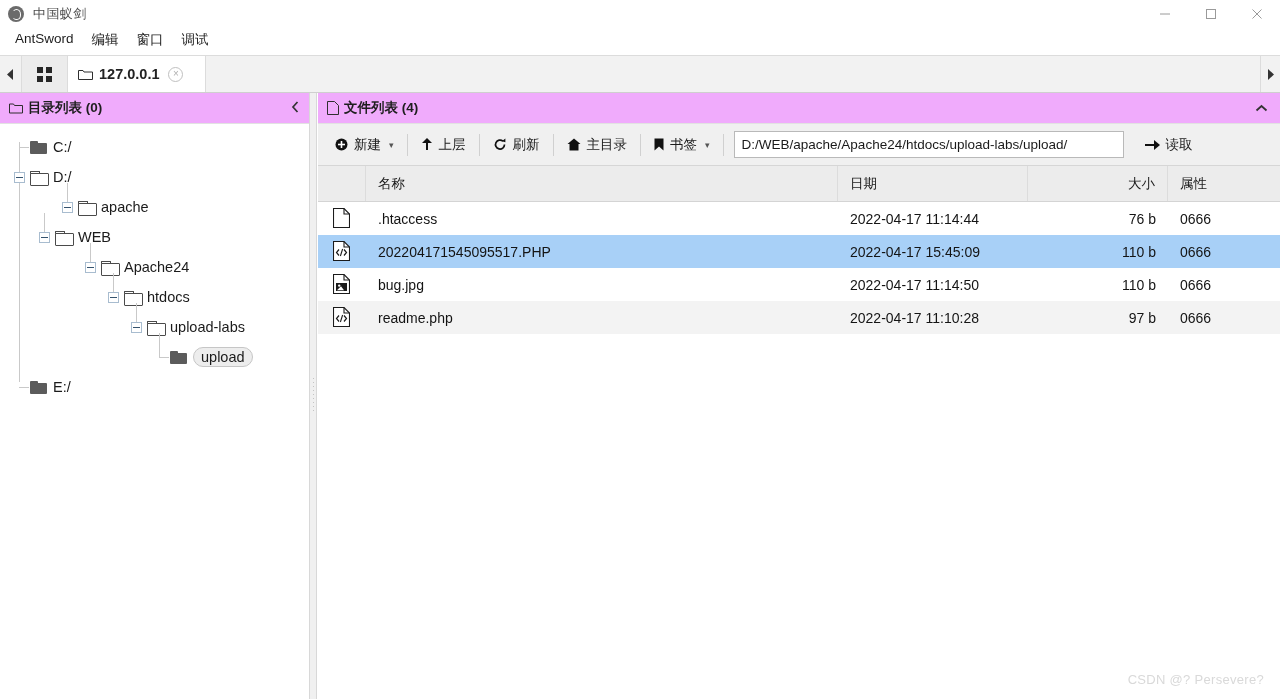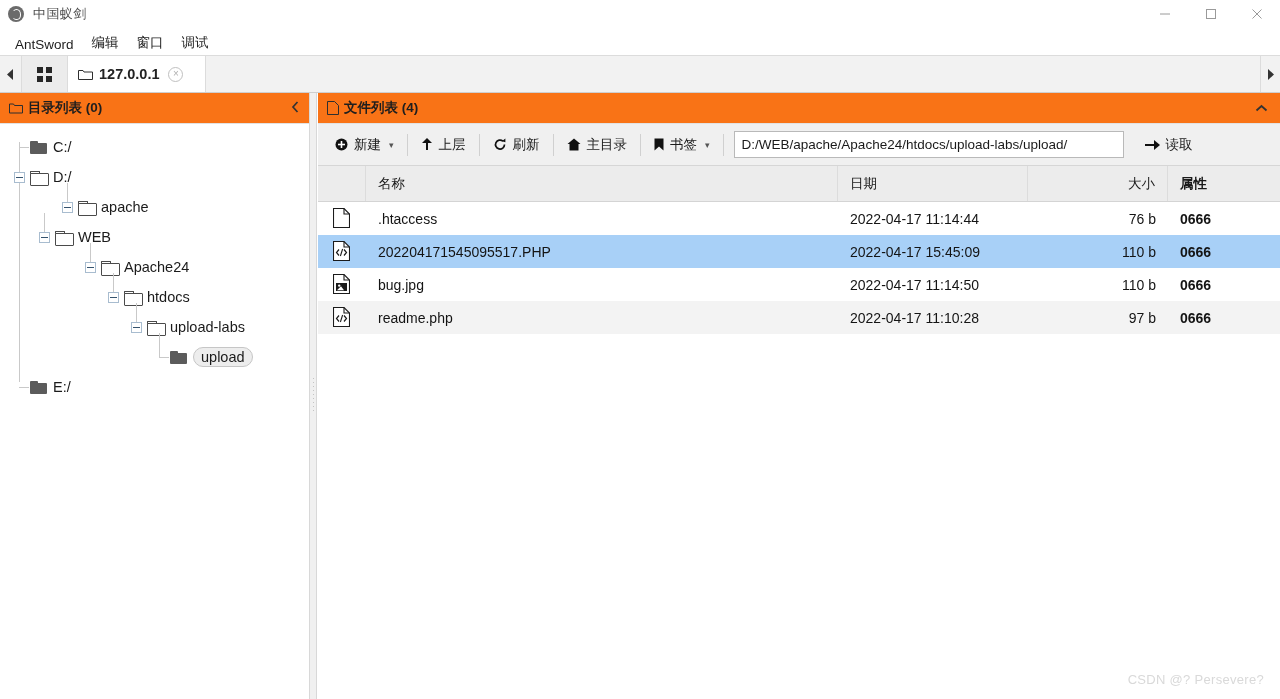--- a/index.html
+++ b/index.html
@@ -33,21 +33,21 @@
   .win-controls { margin-left: auto; display: flex; height: 28px; }
   .win-btn {
     width: 46px; height: 28px; display: flex; align-items: center; justify-content: center;
     color: #9a9a9a;
   }
   .win-btn svg { display:block; }
 
   
   .menubar {
     position: absolute; top: 28px; left: 0; width: 1280px; height: 27px;
-    background: #ffffff; display: flex; align-items: flex-end; padding-left: 6px;
+    background: #ffffff; display: flex; align-items: flex-start; padding-left: 6px;
   }
   .menu-item {
     font-size: 13.5px; color: #1c1c1c; padding: 3px 9px; white-space: nowrap;
   }
 
   
   .tabstrip {
     position: absolute; top: 55px; left: 0; width: 1280px; height: 38px;
     background: #f2f2f2; border-top: 1px solid #dcdcdc; border-bottom: 1px solid #cfcfcf;
     display: flex; align-items: stretch;
@@ -77,21 +77,21 @@
   }
   .tab-rest { flex: 1; background: #f2f2f2; }
 
   
   .dir-panel {
     position: absolute; top: 93px; left: 0; width: 313px; height: 606px;
     background: #fff; border-right: 1px solid #d3d3d3;
   }
   .panel-head {
     height: 31px; display: flex; align-items: center; padding: 0 9px;
-    border-bottom: 1px solid #e2e2e2; background: #f97316;
+    border-bottom: 1px solid #e2e2e2; background: #f0abfc;
   }
   .panel-head .ph-icon { color: #333; display: flex; align-items: center; margin-right: 5px; }
   .panel-head .ph-title { font-size: 13.5px; font-weight: bold; color: #1e1e1e; }
   .panel-head .ph-toggle { margin-left: auto; color: #333; font-size: 13px; font-weight: bold; padding: 0 3px; }
 
   .tree { position: relative; padding: 8px 0 0 0; font-size: 14px; color: #1b1b1b; }
   .tnode { display: flex; align-items: center; height: 30px; position: relative; white-space: nowrap; }
   .expander {
     width: 11px; height: 11px; border: 1px solid #a8bccf; background: #fff;
     display: flex; align-items: center; justify-content: center; flex: none;
@@ -169,21 +169,21 @@
     background: #ececec; border-bottom: 1px solid #d4d4d4;
   }
   .th {
     display: flex; align-items: center; font-size: 13.5px; color: #1a1a1a;
     border-right: 1px solid #dcdcdc; padding: 0 12px;
   }
   .col-icon { width: 48px; }
   .col-name { width: 472px; }
   .col-date { width: 190px; }
   .col-size { width: 140px; justify-content: flex-end; }
-  .col-attr { width: 112px; border-right: none; font-weight: bold; }
+  .col-attr { width: 112px; border-right: none; }
 
   .rows { height: 100%; }
   .row { display: flex; height: 33px; align-items: stretch; }
   .row.alt { background: #f3f3f3; }
   .row.selected { background: #a8d0f7; }
   .cell {
     display: flex; align-items: center; font-size: 14px; color: #141414; padding: 0 12px;
   }
   .cell.col-size { justify-content: flex-end; }
   .cell.col-icon { justify-content: center; padding: 0; }

